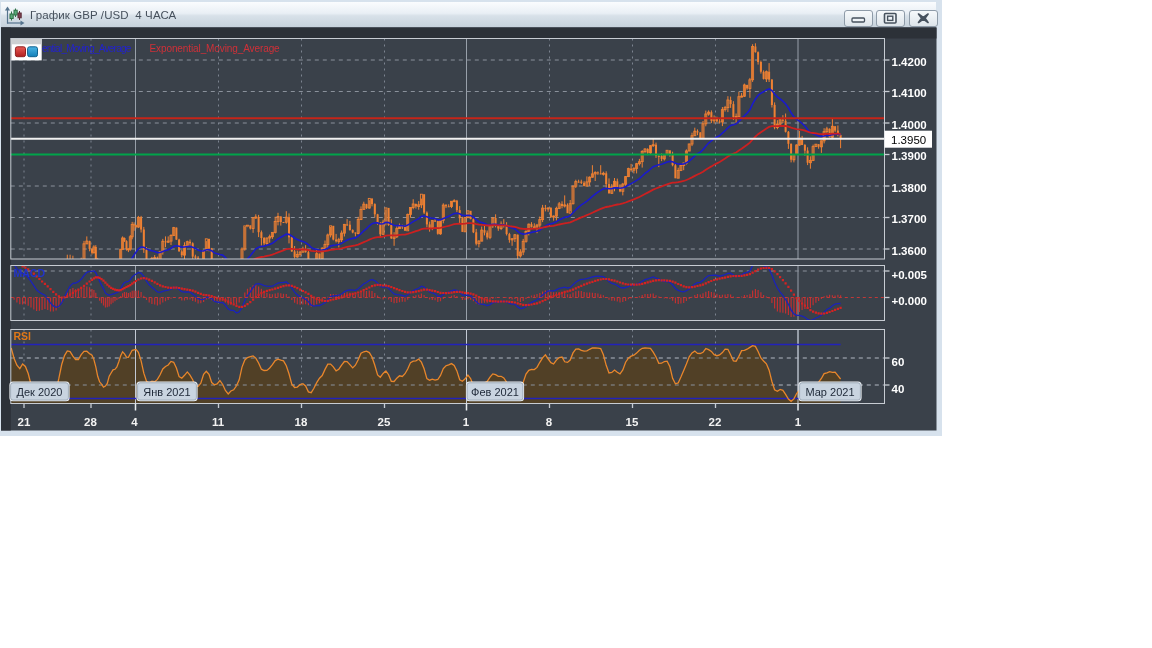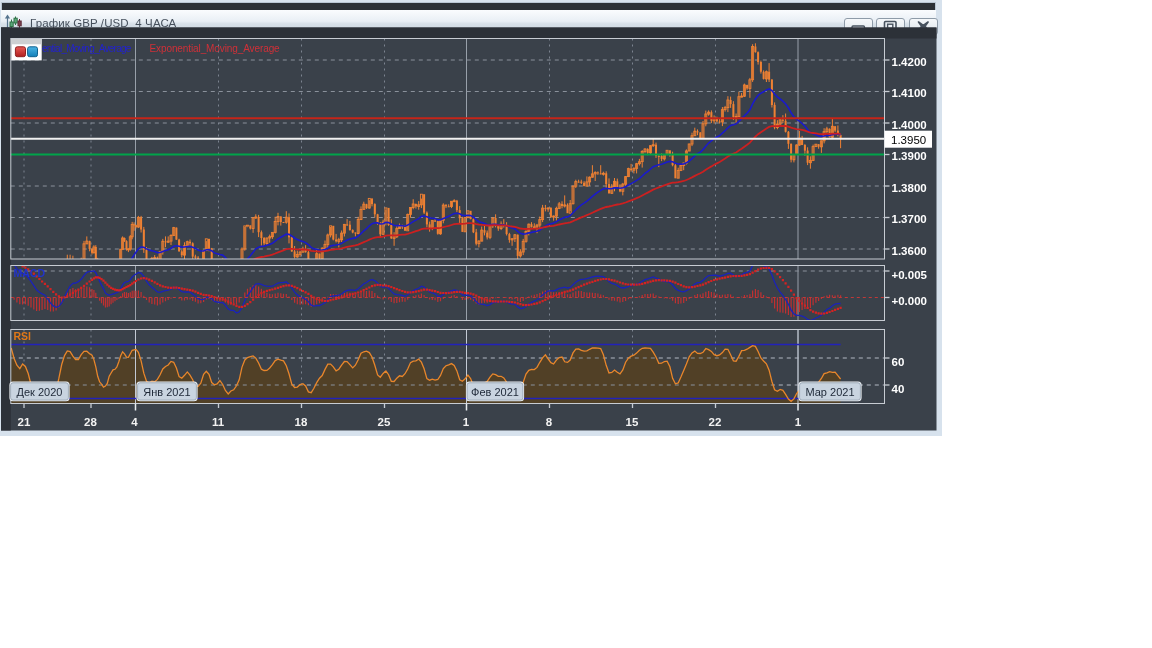--- a/index.html
+++ b/index.html
@@ -1,17 +1,17 @@
 <!DOCTYPE html>
 <html><head><meta charset="utf-8"><style>
 *{margin:0;padding:0;box-sizing:border-box}
 html,body{width:1152px;height:648px;background:#ffffff;font-family:"Liberation Sans",sans-serif;overflow:hidden}
 #stage{position:relative;width:1152px;height:648px}
 #win{position:absolute;left:-5px;top:-4px;width:947px;height:439.5px;border:6px solid #d7e2ed;background:#2b3036;box-shadow:inset 0 0 0 1px #b9c6d3}
-#tbar{position:absolute;left:0;top:8px;width:935px;height:26px;background:linear-gradient(#fafcfe,#e9eff5 45%,#d8e1e9 55%,#c7d2dc);border-bottom:1px solid #98a5b2}
+#tbar{position:absolute;left:0;top:0;width:935px;height:26px;background:linear-gradient(#fafcfe,#e9eff5 45%,#d8e1e9 55%,#c7d2dc);border-bottom:1px solid #98a5b2}
 #ttl{position:absolute;left:29px;top:7px;font-size:11.5px;color:#46505c;letter-spacing:0.1px}
 .btn{position:absolute;top:8px;width:29px;height:16.5px;border:1px solid #8e9ba8;border-radius:3px;background:linear-gradient(#f6f9fb,#dde4ea)}
 </style></head><body>
 <div id="stage">
 <div id="win">
  <div id="tbar">
   <svg width="22" height="22" style="position:absolute;left:3px;top:4px">
     <line x1="3.5" y1="4" x2="3.5" y2="17.5" stroke="#56748e" stroke-width="1.2"></line>
     <line x1="3" y1="17" x2="17.5" y2="17" stroke="#56748e" stroke-width="1.2"></line>
     <path d="M3.5 0.5 l-2.6 4 h5.2 z" fill="#56748e"></path>

